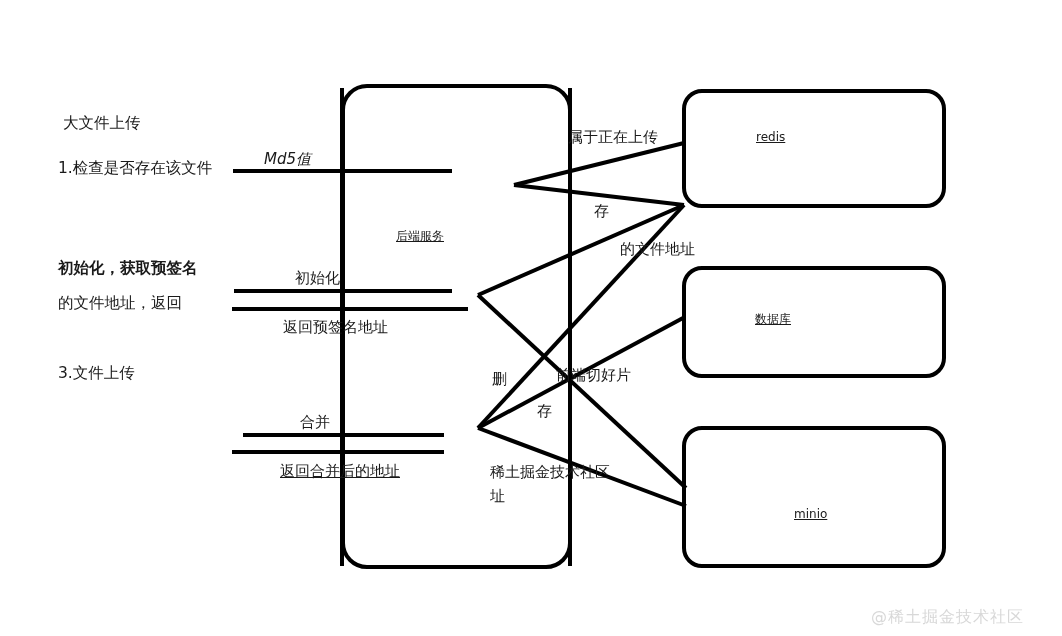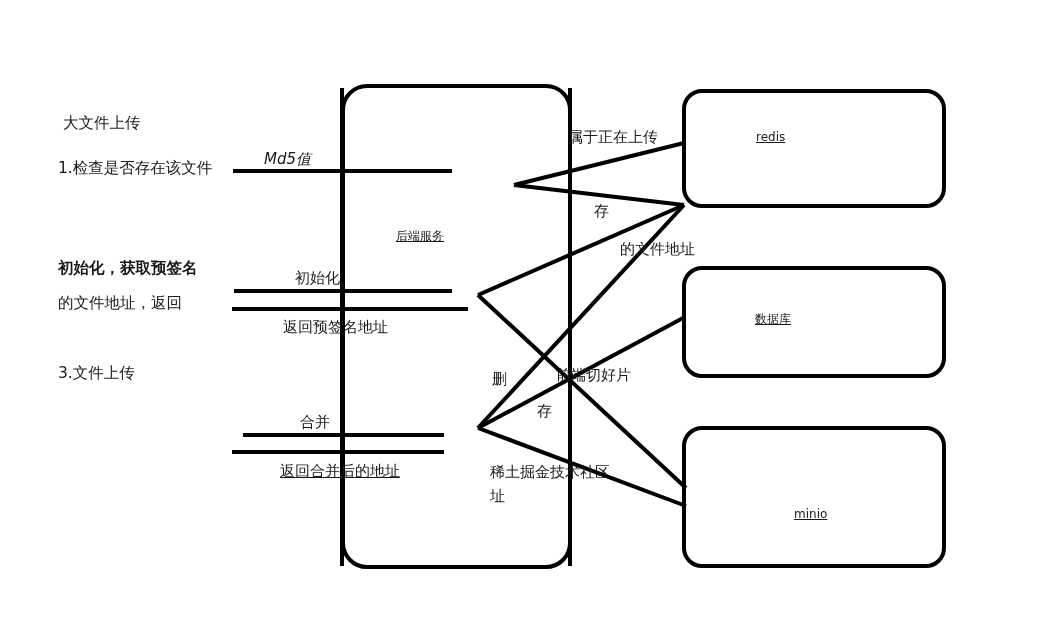--- a/index.html
+++ b/index.html
@@ -125,14 +125,15 @@
 
   <div class="lbl" style="left:492px; top:368px;">删</div>
 
   <div class="lbl" style="left:556px; top:364px;">前端切好片</div>
 
   <div class="lbl" style="left:537px; top:400px;">存</div>
 
   <div class="lbl" style="left:490px; top:461px;">稀土掘金技术社区</div>
   <div class="lbl" style="left:490px; top:485px;">址</div>
 
+  <div class="watermark">@稀土掘金技术社区</div>
 
 </div>
 
 </body></html>

